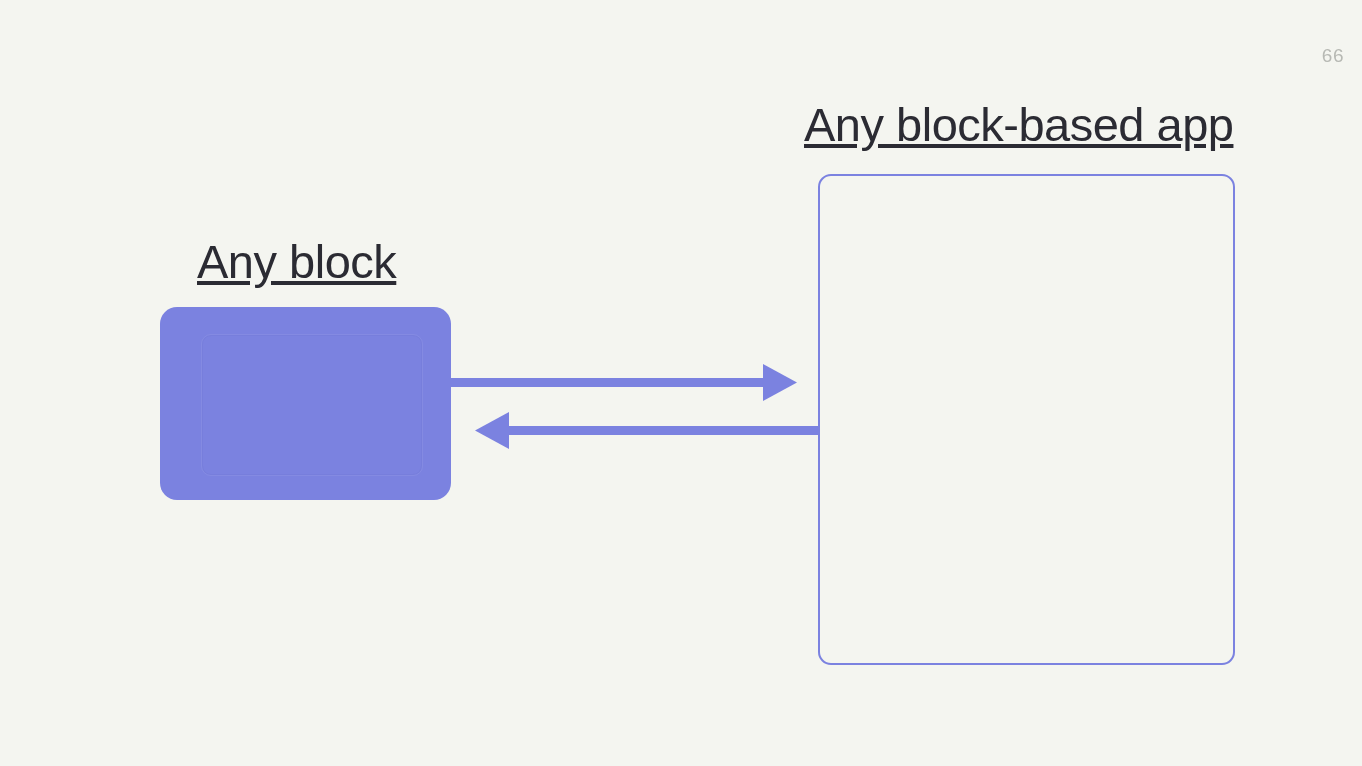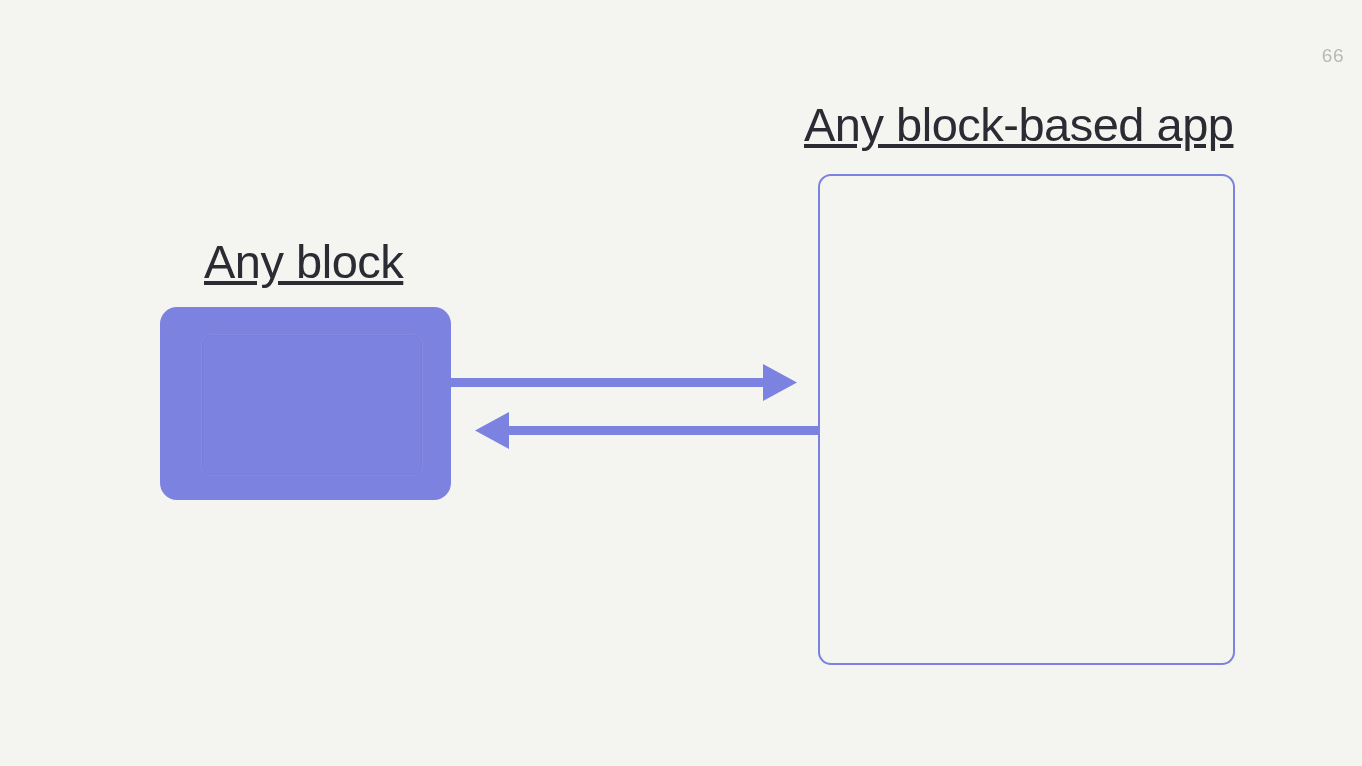--- a/index.html
+++ b/index.html
@@ -43,21 +43,21 @@
     letter-spacing: -0.5px;
     text-decoration: underline;
   }
   .label-app {
     left: 804px;
     top: 95px;
     font-size: 47px;
     line-height: 60px;
   }
   .label-block {
-    left: 204px;
+    left: 197px;
     top: 232px;
     font-size: 47px;
     line-height: 60px;
   }
 
   
   .block-shape {
     position: absolute;
     left: 160px;
     top: 307px;

